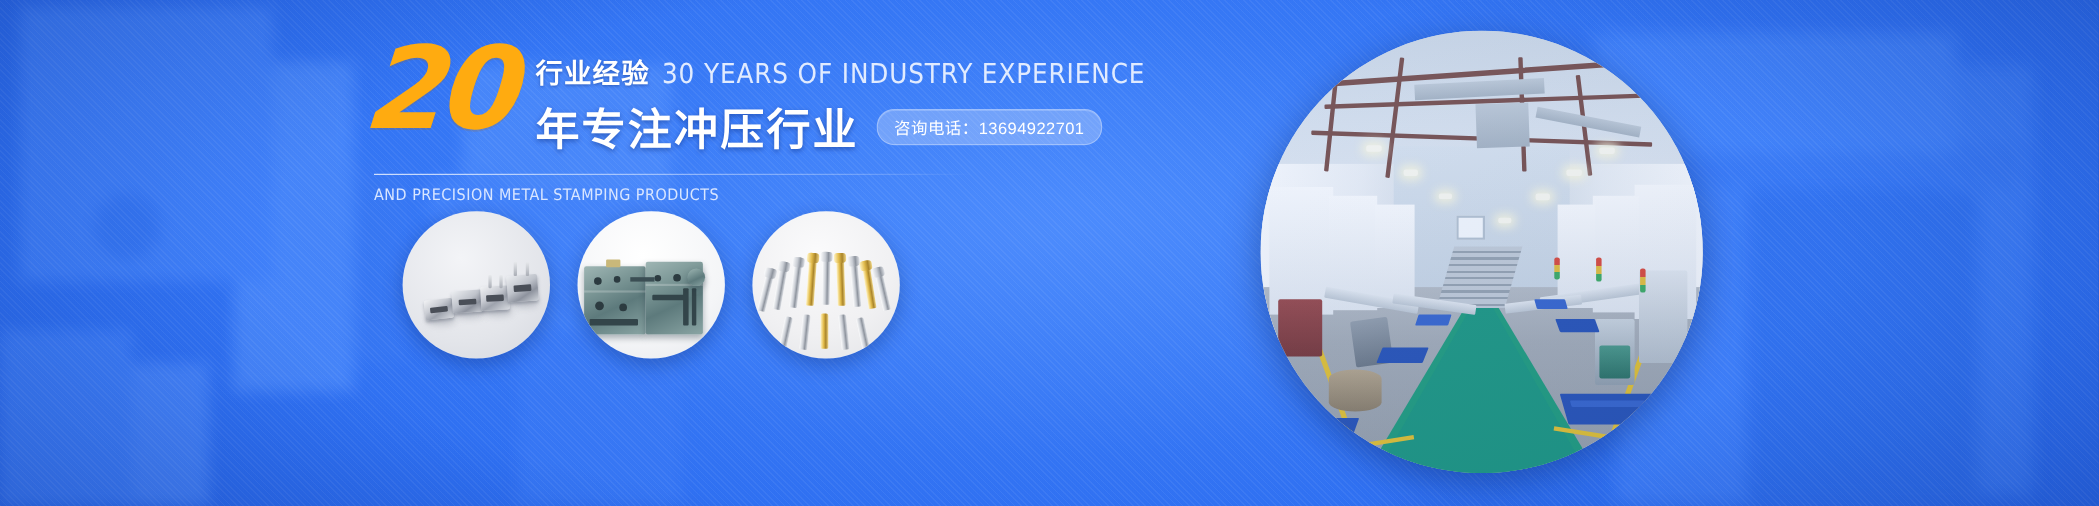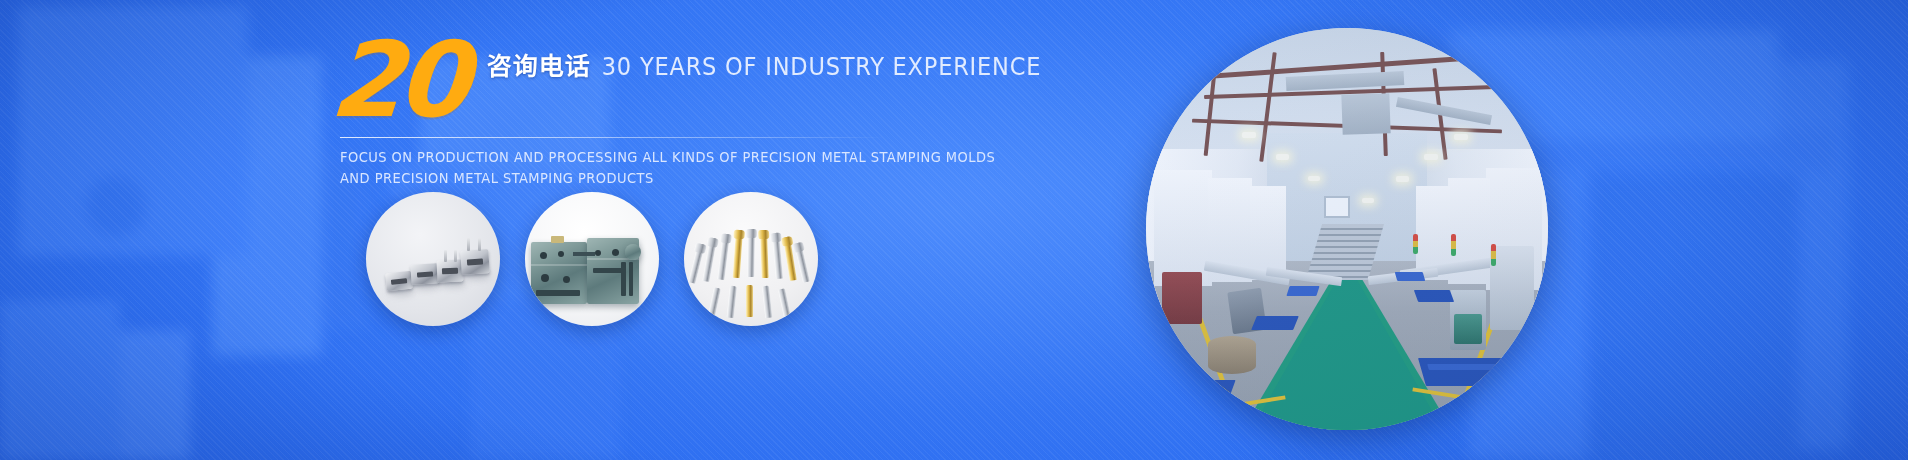--- a/index.html
+++ b/index.html
@@ -312,32 +312,35 @@
 
   <div class="copy">
 
     <div class="headline-row">
 
       <div class="big-20">20</div>
 
       <div class="headline-texts">
 
         <div class="line-1">
-          <span class="cn-small">咨询电话</span>
+          <span class="cn-small">行业经验</span>
           <span class="en-big">30 YEARS OF INDUSTRY EXPERIENCE</span>
         </div>
 
+        <div class="line-2">
+          <span class="cn-big">年专注冲压行业</span>
+          <span class="phone-badge">咨询电话：13694922701</span>
+        </div>
 
       </div>
     </div>
 
     <hr class="divider">
 
     <div class="sub-en">
-      <div>FOCUS ON PRODUCTION AND PROCESSING ALL KINDS OF PRECISION METAL STAMPING MOLDS</div>
       <div>AND PRECISION METAL STAMPING PRODUCTS</div>
     </div>
   </div>
 
   <div class="products">
 
     <div class="pcircle c1">
       <div class="shadow" style="left:22px;top:96px;width:26px;height:8px;"></div>
       <div class="shadow" style="left:46px;top:90px;width:28px;height:8px;"></div>
       <div class="shadow" style="left:72px;top:88px;width:28px;height:8px;"></div>

